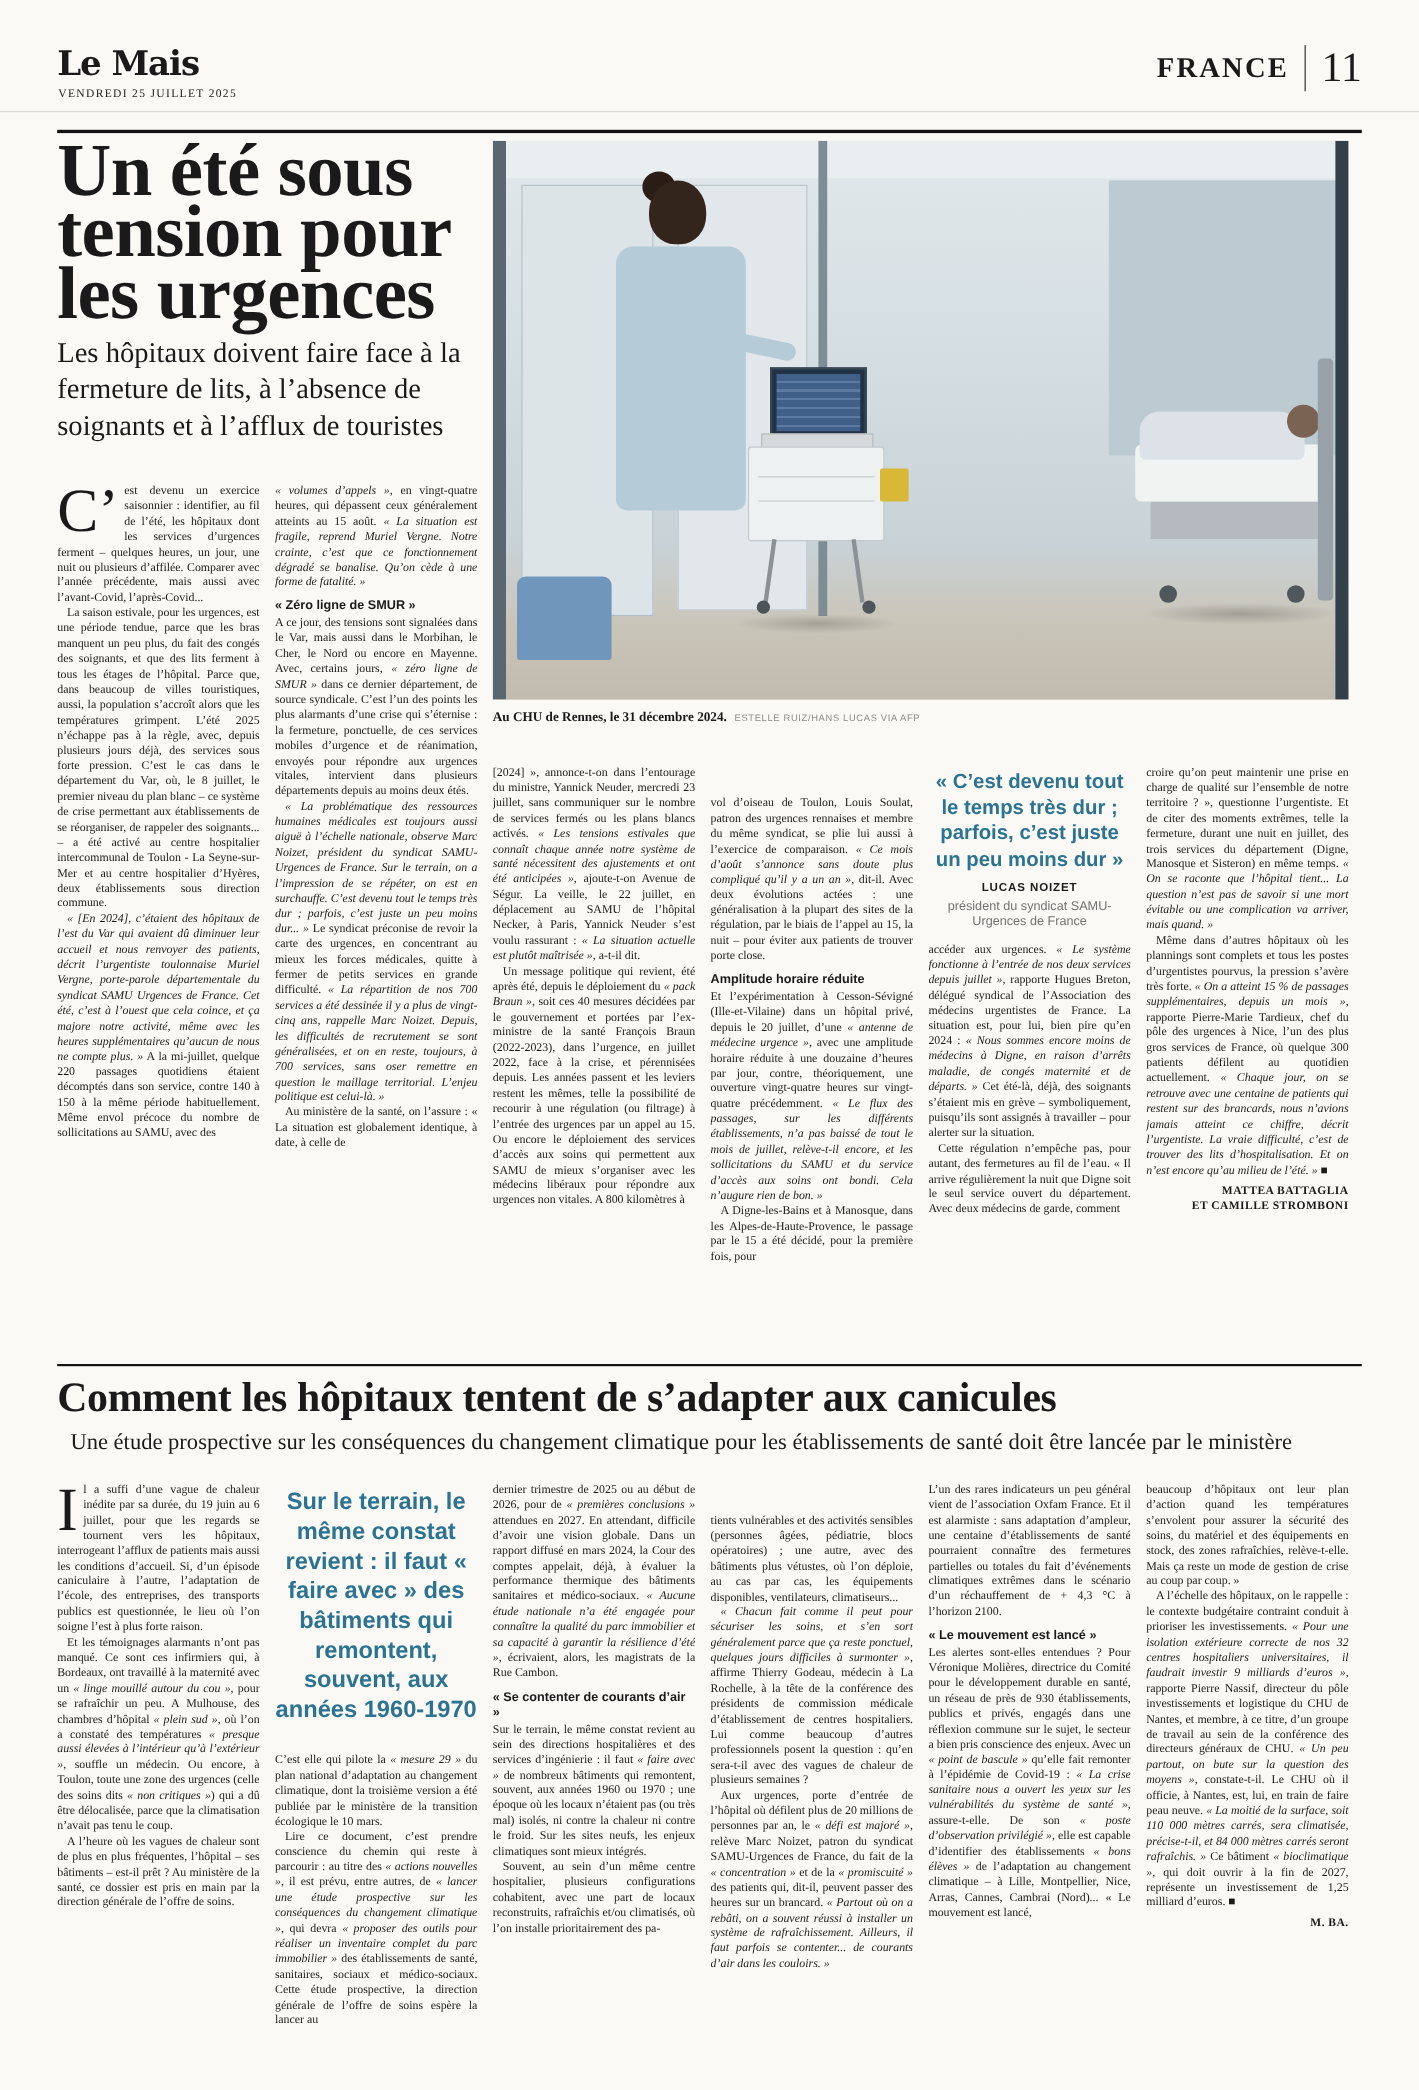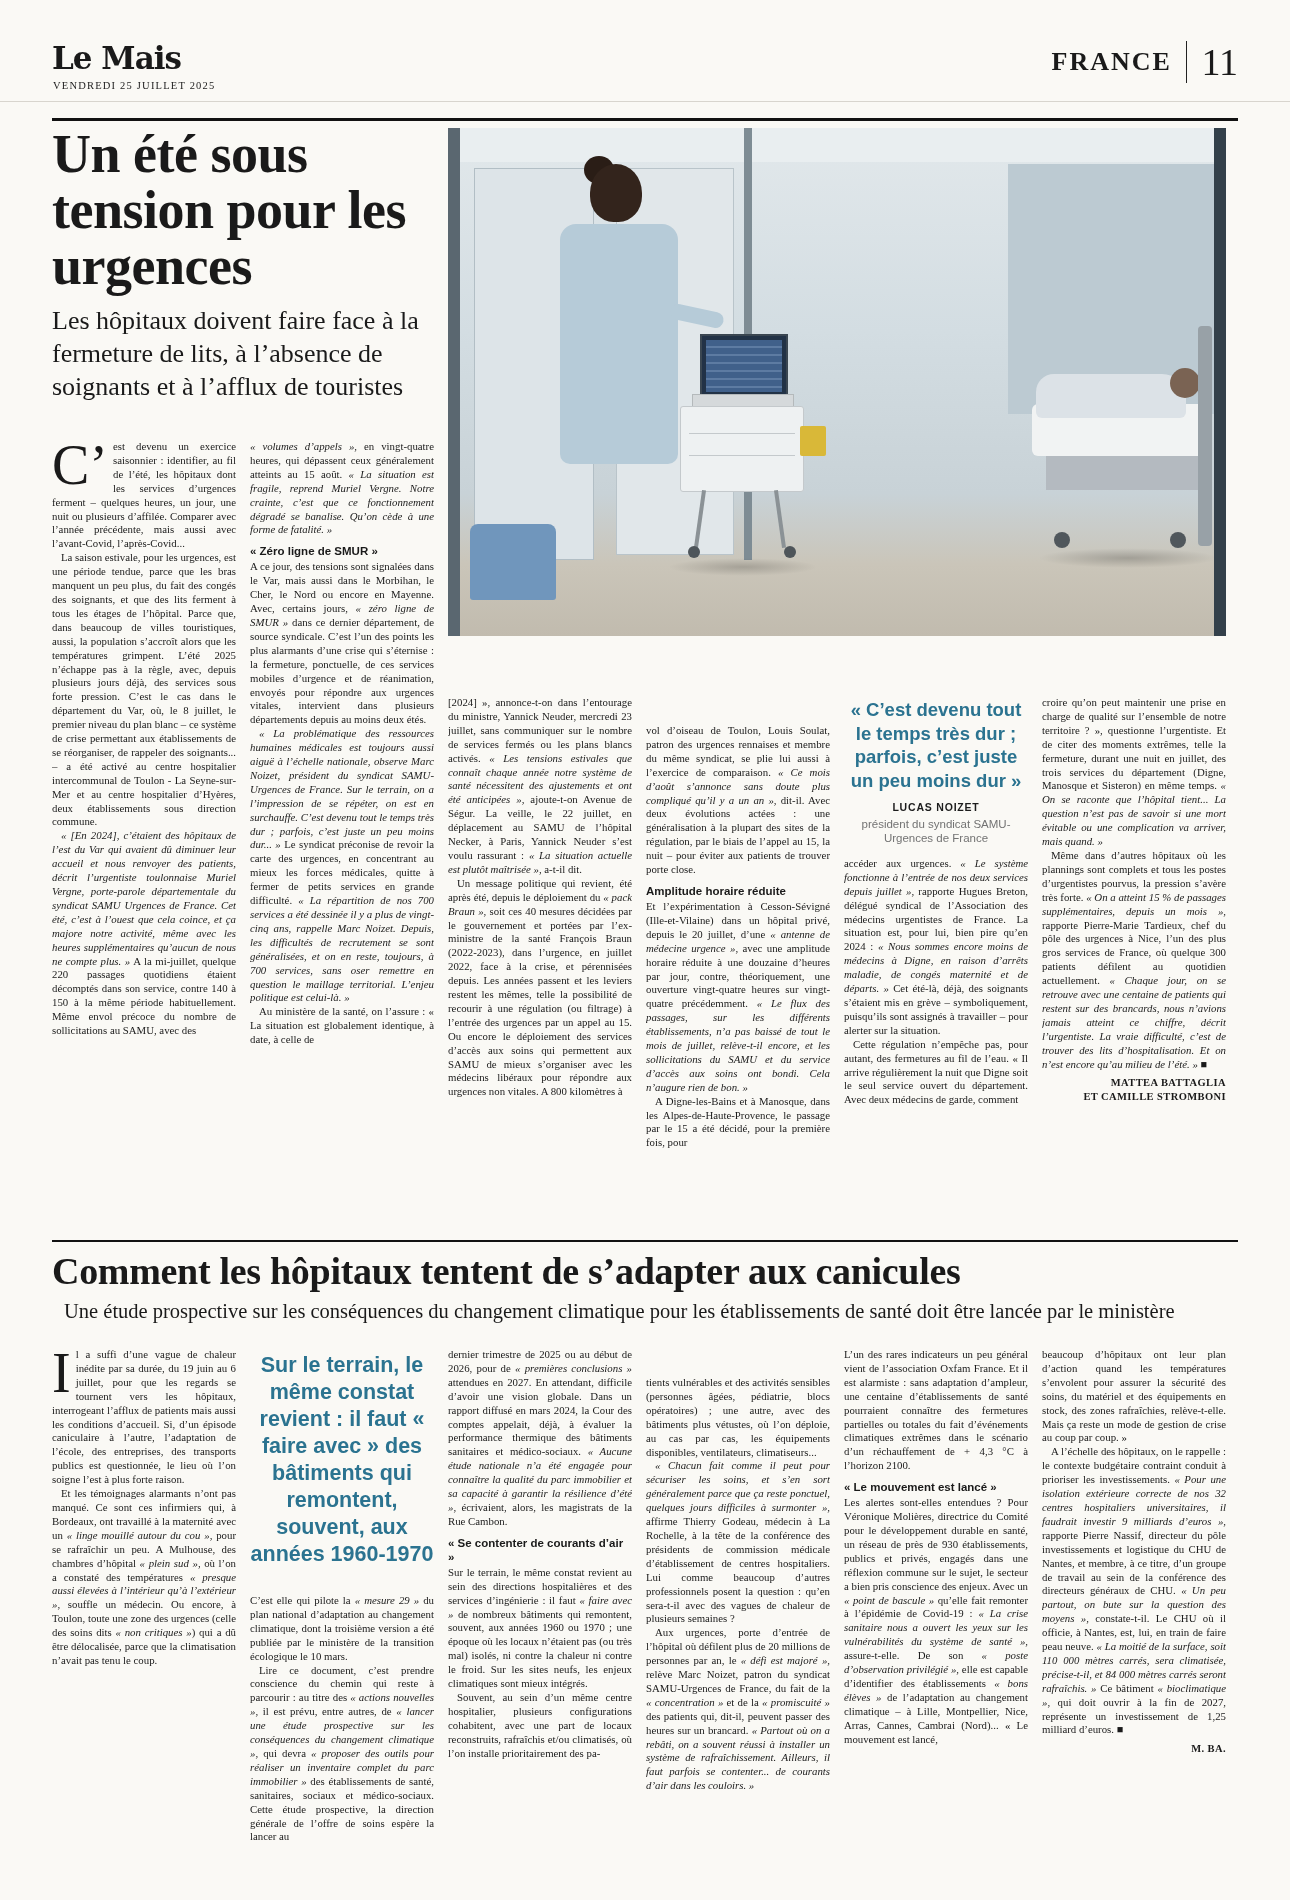--- a/index.html
+++ b/index.html
@@ -11,21 +11,21 @@
   .dateline{position:absolute;left:53px;top:80px;font-size:10.5px;letter-spacing:1.2px;
         text-transform:uppercase;color:#222;}
   .folio{position:absolute;top:40px;right:52px;display:flex;align-items:center;gap:14px;}
   .folio .section{font-size:26px;font-weight:700;letter-spacing:2px;}
   .folio .vbar{width:1.5px;height:42px;background:#222;}
   .folio .pagenum{font-size:38px;font-weight:500;}
   .rule-hair{position:absolute;left:0;top:101px;width:1290px;height:1px;background:#d8d5ce;}
   .rule-thick{position:absolute;left:52px;top:118px;width:1186px;height:3px;background:#121212;}
   .rule-mid{position:absolute;left:52px;top:1240px;width:1186px;height:2px;background:#121212;}
   
-  .a1-headline{position:absolute;left:52px;top:126px;width:392px;font-size:54px;line-height:56px;
+  .a1-headline{position:absolute;left:52px;top:126px;width:392px;font-size:68px;line-height:56px;
         font-weight:600;letter-spacing:-.5px;}
   .a1-subhead{position:absolute;left:52px;top:304px;width:388px;font-size:26px;line-height:33px;font-weight:400;}
   
   .photo{position:absolute;left:448px;top:128px;width:778px;height:508px;overflow:hidden;
          background:linear-gradient(180deg,#e2e8eb 0%,#d3dde2 40%,#c8d2d7 72%,#cac5b9 86%,#c1bbae 100%);}
   .ph{position:absolute;}
   .ph-ceil{left:0;top:0;width:778px;height:34px;background:#e9eef0;}
   .ph-bandL{left:0;top:0;width:12px;height:508px;background:#5a6770;}
   .ph-door1{left:26px;top:40px;width:118px;height:390px;background:#dde4e8;border:1px solid #b2bec5;}
   .ph-door2{left:168px;top:40px;width:116px;height:385px;background:#e1e7ea;border:1px solid #b9c4ca;}
@@ -132,20 +132,24 @@
     <div class="ph ph-bed-base"></div>
     <div class="ph ph-bed-mat"></div>
     <div class="ph ph-bed-blanket"></div>
     <div class="ph ph-patient-head"></div>
     <div class="ph ph-bed-board"></div>
     <div class="ph ph-bed-wheel1"></div>
     <div class="ph ph-bed-wheel2"></div>
     <div class="ph ph-bandR"></div>
   </div>
 
+  <div class="caption">
+    <span class="cap-b">Au CHU de Rennes, le 31 décembre 2024.</span>
+    <span class="cap-credit">ESTELLE RUIZ/HANS LUCAS VIA AFP</span>
+  </div>
 
   <div class="acol c-t1 c-x1">
       <p><span class="drop">C’</span>est devenu un exercice saisonnier : identifier, au fil de l’été, les hôpitaux dont les services d’urgences ferment – quelques heures, un jour, une nuit ou plusieurs d’affilée. Comparer avec l’année précédente, mais aussi avec l’avant-Covid, l’après-Covid...</p>
       <p class="ind">La saison estivale, pour les urgences, est une période tendue, parce que les bras manquent un peu plus, du fait des congés des soignants, et que des lits ferment à tous les étages de l’hôpital. Parce que, dans beaucoup de villes touristiques, aussi, la population s’accroît alors que les températures grimpent. L’été 2025 n’échappe pas à la règle, avec, depuis plusieurs jours déjà, des services sous forte pression. C’est le cas dans le département du Var, où, le 8 juillet, le premier niveau du plan blanc – ce système de crise permettant aux établissements de se réorganiser, de rappeler des soignants... – a été activé au centre hospitalier intercommunal de Toulon - La Seyne-sur-Mer et au centre hospitalier d’Hyères, deux établissements sous direction commune.</p>
       <p class="ind"><i>« [En 2024], c’étaient des hôpitaux de l’est du Var qui avaient dû diminuer leur accueil et nous renvoyer des patients, décrit l’urgentiste toulonnaise Muriel Vergne, porte-parole départementale du syndicat SAMU Urgences de France. Cet été, c’est à l’ouest que cela coince, et ça majore notre activité, même avec les heures supplémentaires qu’aucun de nous ne compte plus. »</i> A la mi-juillet, quelque 220 passages quotidiens étaient décomptés dans son service, contre 140 à 150 à la même période habituellement. Même envol précoce du nombre de sollicitations au SAMU, avec des</p>
     </div>
   <div class="acol c-t2 c-x2">
       <p><i>« volumes d’appels »</i>, en vingt-quatre heures, qui dépassent ceux généralement atteints au 15 août. <i>« La situation est fragile, reprend Muriel Vergne. Notre crainte, c’est que ce fonctionnement dégradé se banalise. Qu’on cède à une forme de fatalité. »</i></p>
       <h4>« Zéro ligne de SMUR »</h4>
       <p>A ce jour, des tensions sont signalées dans le Var, mais aussi dans le Morbihan, le Cher, le Nord ou encore en Mayenne. Avec, certains jours, <i>« zéro ligne de SMUR »</i> dans ce dernier département, de source syndicale. C’est l’un des points les plus alarmants d’une crise qui s’éternise : la fermeture, ponctuelle, de ces services mobiles d’urgence et de réanimation, envoyés pour répondre aux urgences vitales, intervient dans plusieurs départements depuis au moins deux étés.</p>
@@ -178,20 +182,21 @@
 ET CAMILLE STROMBONI</div>
     </div>
 
   <div class="rule-mid"></div>
   <h1 class="a2-headline" style="margin:0;">Comment les hôpitaux tentent de s’adapter aux canicules</h1>
   <h2 class="a2-subhead" style="margin:0;">Une étude prospective sur les conséquences du changement climatique pour les établissements de santé doit être lancée par le ministère</h2>
 
   <div class="acol c-b c-x1">
       <p><span class="drop">I</span>l a suffi d’une vague de chaleur inédite par sa durée, du 19 juin au 6 juillet, pour que les regards se tournent vers les hôpitaux, interrogeant l’afflux de patients mais aussi les conditions d’accueil. Si, d’un épisode caniculaire à l’autre, l’adaptation de l’école, des entreprises, des transports publics est questionnée, le lieu où l’on soigne l’est à plus forte raison.</p>
       <p class="ind">Et les témoignages alarmants n’ont pas manqué. Ce sont ces infirmiers qui, à Bordeaux, ont travaillé à la maternité avec un <i>« linge mouillé autour du cou »</i>, pour se rafraîchir un peu. A Mulhouse, des chambres d’hôpital <i>« plein sud »</i>, où l’on a constaté des températures <i>« presque aussi élevées à l’intérieur qu’à l’extérieur »</i>, souffle un médecin. Ou encore, à Toulon, toute une zone des urgences (celle des soins dits <i>« non critiques »</i>) qui a dû être délocalisée, parce que la climatisation n’avait pas tenu le coup.</p>
+      <p class="ind">A l’heure où les vagues de chaleur sont de plus en plus fréquentes, l’hôpital – ses bâtiments – est-il prêt ? Au ministère de la santé, ce dossier est pris en main par la direction générale de l’offre de soins.</p>
     </div>
   <div class="acol c-b c-x2">
       <div class="pq pq2">
         <div class="pq-text">Sur le terrain, le même constat revient : il faut « faire avec » des bâtiments qui remontent, souvent, aux années 1960-1970</div>
       </div>
       <p>C’est elle qui pilote la <i>« mesure 29 »</i> du plan national d’adaptation au changement climatique, dont la troisième version a été publiée par le ministère de la transition écologique le 10 mars.</p>
       <p class="ind">Lire ce document, c’est prendre conscience du chemin qui reste à parcourir : au titre des <i>« actions nouvelles »</i>, il est prévu, entre autres, de <i>« lancer une étude prospective sur les conséquences du changement climatique »</i>, qui devra <i>« proposer des outils pour réaliser un inventaire complet du parc immobilier »</i> des établissements de santé, sanitaires, sociaux et médico-sociaux. Cette étude prospective, la direction générale de l’offre de soins espère la lancer au</p>
     </div>
   <div class="acol c-b c-x3">
       <p>dernier trimestre de 2025 ou au début de 2026, pour de <i>« premières conclusions »</i> attendues en 2027. En attendant, difficile d’avoir une vision globale. Dans un rapport diffusé en mars 2024, la Cour des comptes appelait, déjà, à évaluer la performance thermique des bâtiments sanitaires et médico-sociaux. <i>« Aucune étude nationale n’a été engagée pour connaître la qualité du parc immobilier et sa capacité à garantir la résilience d’été »</i>, écrivaient, alors, les magistrats de la Rue Cambon.</p>

